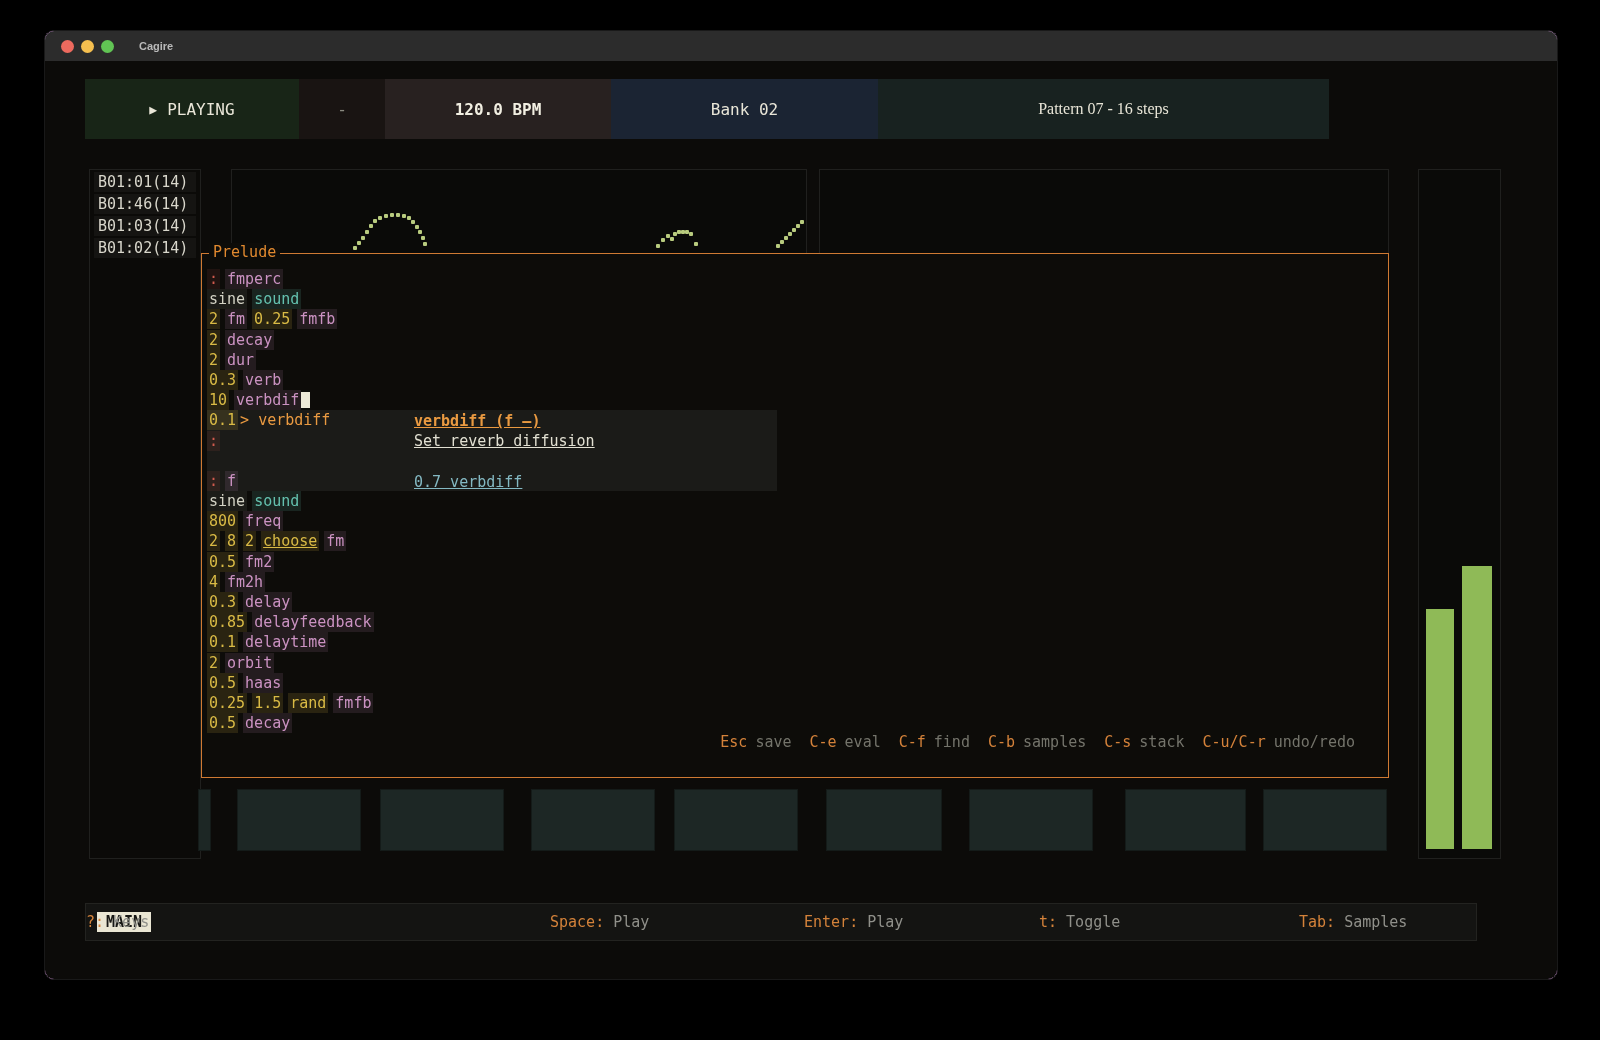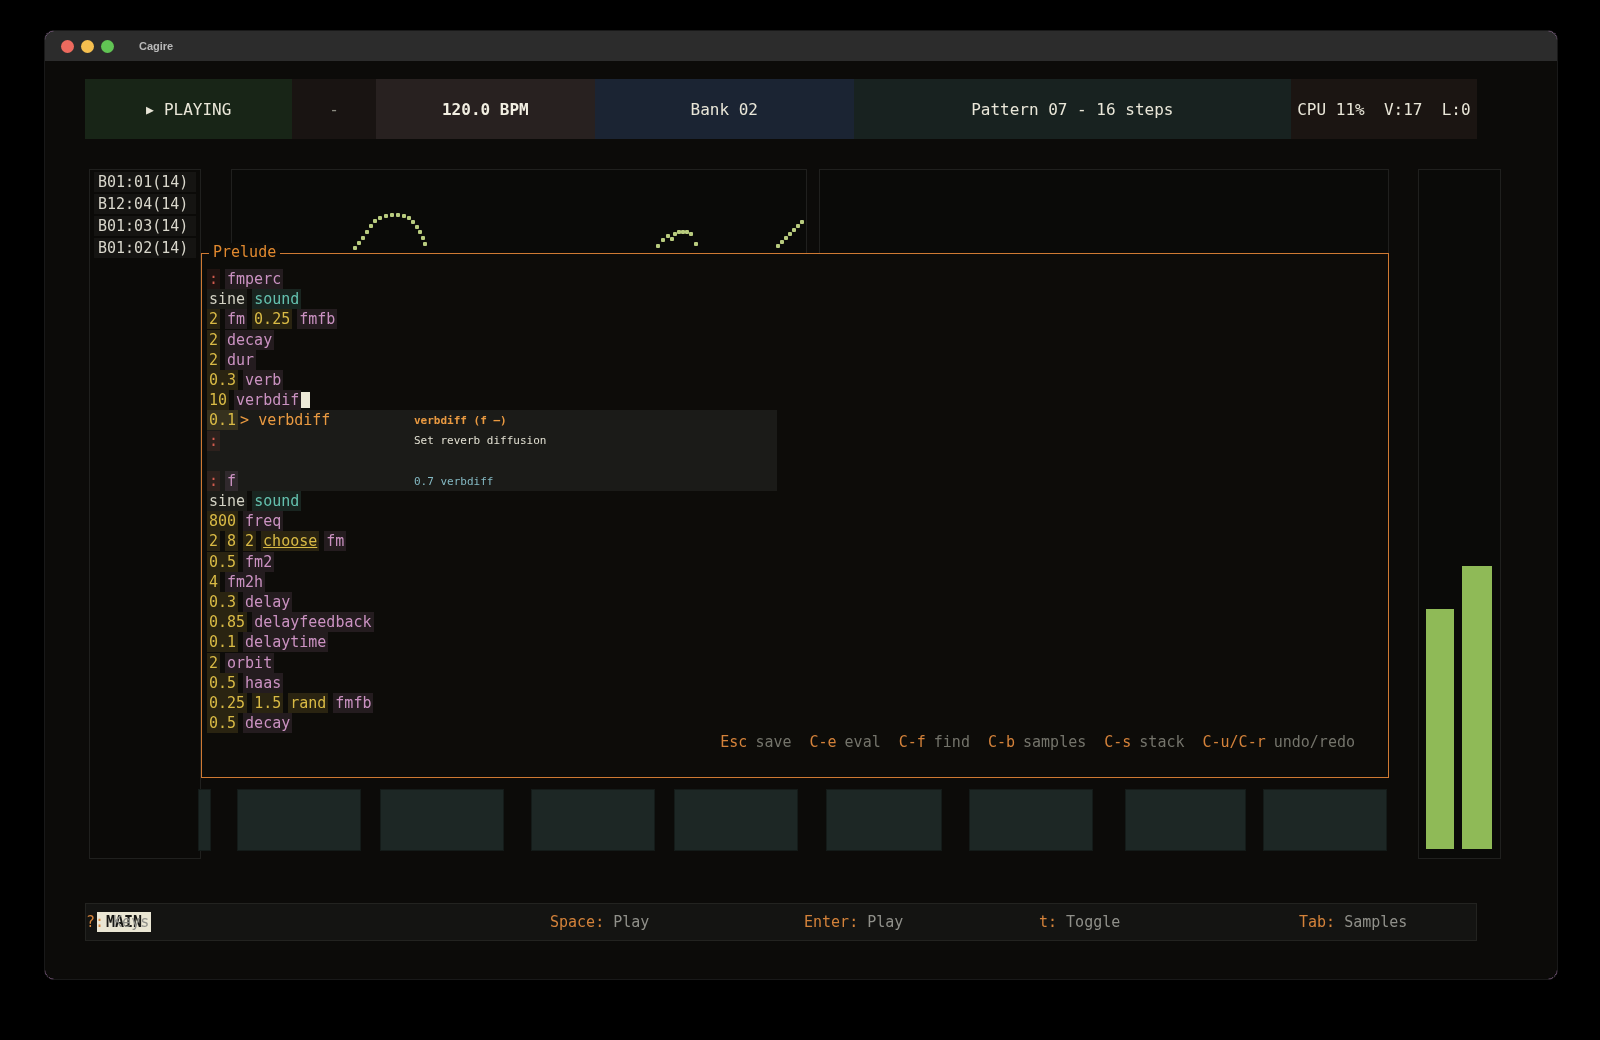--- a/index.html
+++ b/index.html
@@ -13,21 +13,21 @@
   .wtitle{margin-left:18px;font-family:"Liberation Sans",sans-serif;font-weight:bold;
           font-size:11px;color:#b9b9b9;}
   .content{position:absolute;left:0;top:30px;right:0;bottom:0;background:#0c0b09;}
 
   
   .topbar{position:absolute;left:40px;top:18px;width:1392px;height:60px;display:flex;}
   .seg{height:100%;display:flex;align-items:center;justify-content:center;
        color:#e9e6d8;font-size:16px;white-space:pre;}
   .seg-playing{width:214px;}.seg-spacer{width:86px;color:#8a8a80;}
   .seg-bpm{width:226px;font-weight:bold;color:#f2efe2;}
-  .seg-bank{width:267px;}.seg-pattern{width:451px;}.seg-stats{width:192px;}
+  .seg-bank{width:267px;}.seg-pattern{width:451px;font-family:Liberation Serif, serif;}.seg-stats{width:192px;}
   .seg-icon{margin-right:10px;font-size:13px;}
 
   
   .sidebar{position:absolute;left:44px;top:108px;width:112px;height:690px;
            border:1px solid #20201e;box-sizing:border-box;background:#0b0a08;}
   .slot{margin:2px 4px 0 4px;padding:1px 4px;font-size:15px;color:#d9d7cc;
         background:rgba(255,255,255,0.045);white-space:pre;}
 
   
   .wavebox{position:absolute;top:108px;height:150px;border:1px solid #20201e;
@@ -45,21 +45,21 @@
   .pad{position:absolute;top:0;height:62px;background:#1d2725;border:1px solid #141b19;
        box-sizing:border-box;}
 
   
   .editor{position:absolute;left:156px;top:192px;width:1188px;height:525px;background:#0d0c09;
           border:1.5px solid #cf7a33;box-sizing:border-box;z-index:5;}
   .edtitle{position:absolute;left:7px;top:-11px;padding:0 4px;background:#0d0c09;
            color:#e1892f;font-size:15px;}
   .popup{position:absolute;left:5px;top:156px;width:570px;height:81px;background:#1b1b18;z-index:1;}
   .popup-col{position:absolute;left:207px;top:1px;}
-  .prow{height:20.2px;line-height:20.2px;font-size:11px;white-space:pre;}
+  .prow{height:20.2px;line-height:20.2px;font-size:15px;white-space:pre;text-decoration:underline;}
   .sig{color:#ea9a41;font-weight:bold;}
   .desc{color:#e2e0d2;}
   .ex{color:#84b9c3;}
   .elines{position:absolute;left:5px;top:15px;z-index:2;}
   .eline{height:20.2px;line-height:20.2px;white-space:nowrap;font-size:15px;}
   .tok{padding:1px 2px;}
   .tok + .tok{margin-left:5px;}
   .tok.j{margin-left:0;}
   .r{color:#d15a4e;background:rgba(209,90,78,.10);}
   .p{color:#cb92c2;background:rgba(203,146,194,.12);}
@@ -101,26 +101,25 @@
       <span class="wtitle">Cagire</span>
     </div>
     <div class="content">
 
       <div class="topbar">
           <div class="seg seg-playing" style="background: rgb(24, 37, 23);"><span class="seg-icon">▶</span><span>PLAYING</span></div>
           <div class="seg seg-spacer" style="background: rgb(25, 20, 18);"><span>-</span></div>
           <div class="seg seg-bpm" style="background: rgb(40, 33, 32);"><span>120.0 BPM</span></div>
           <div class="seg seg-bank" style="background: rgb(27, 36, 51);"><span>Bank 02</span></div>
           <div class="seg seg-pattern" style="background: rgb(24, 34, 32);"><span>Pattern 07 - 16 steps</span></div>
-          <div class="seg seg-stats" style="background: rgb(27, 21, 18);"><span>CPU 11%  V:17  L:0</span></div>
         </div>
 
       <div class="sidebar">
           <div class="slot">B01:01(14)</div>
-          <div class="slot">B12:04(14)</div>
+          <div class="slot">B01:46(14)</div>
           <div class="slot">B01:03(14)</div>
           <div class="slot">B01:02(14)</div>
         </div>
 
       <div class="wavebox wave1"></div>
       <div class="wavebox wave2"></div>
       <div class="dots-layer">
           <div class="dot" style="left: 308px; top: 185px; background: rgb(184, 203, 126);"></div>
           <div class="dot" style="left: 312px; top: 180px; background: rgb(184, 203, 126);"></div>
           <div class="dot" style="left: 316px; top: 175px; background: rgb(184, 203, 126);"></div>

